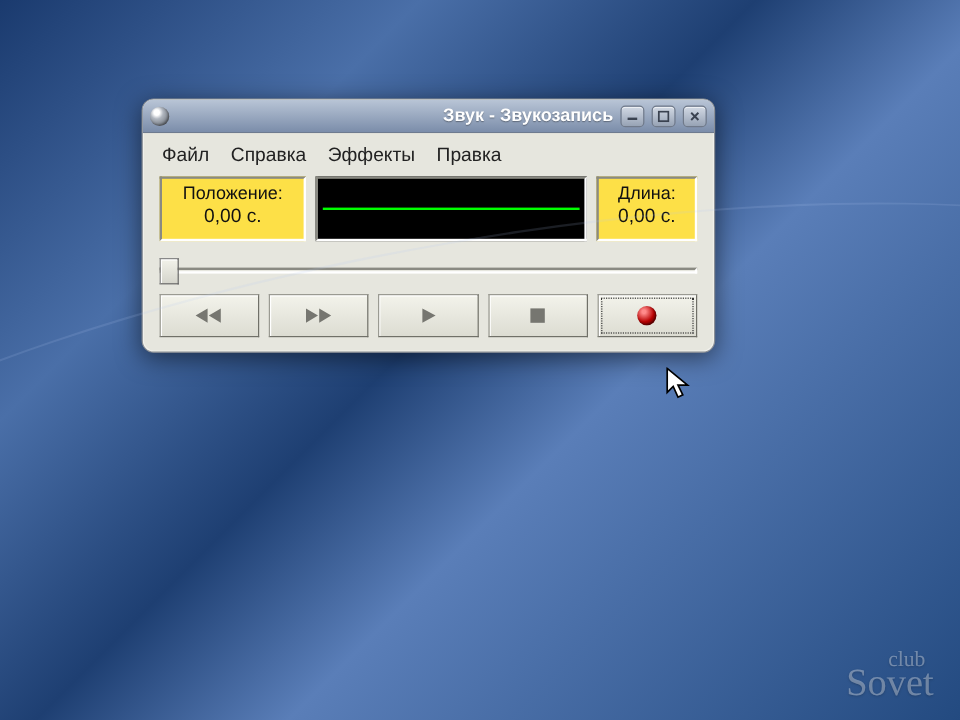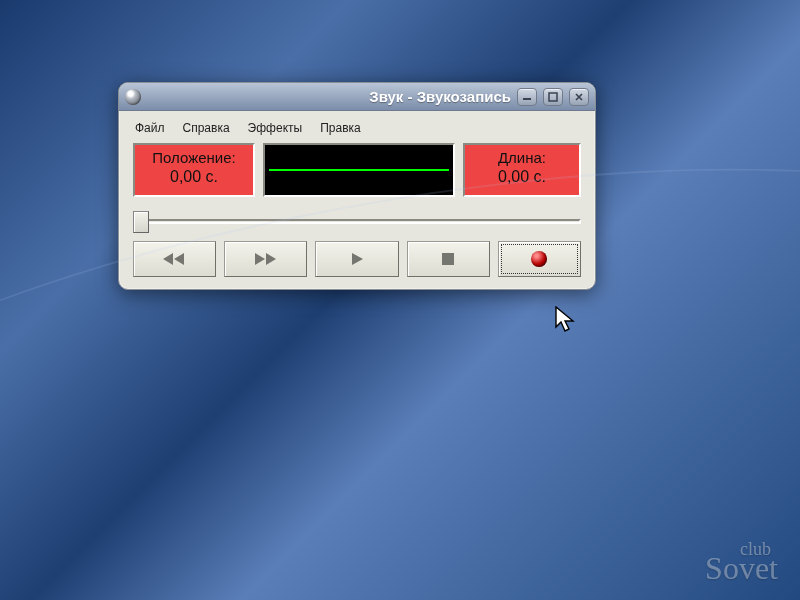--- a/index.html
+++ b/index.html
@@ -78,53 +78,53 @@
   }
   .tbtn svg { display:block; }
   
   .client {
     padding: 8px 10px 12px 10px;
   }
   .menubar {
     display: flex;
     gap: 18px;
     padding: 2px 6px 8px 6px;
-    font-size: 12px;
+    font-size: 16px;
     color: #222;
   }
   .menubar span { cursor: pointer; }
   
   .panel-row {
     display: flex;
     gap: 8px;
     padding: 0 4px;
   }
   .sunken {
     border: 2px solid;
     border-color: #8a8a82 #fff #fff #8a8a82;
-    background: #ef4444;
+    background: #fde047;
     text-align: center;
     padding: 4px 6px;
   }
   .pos-box { width: 122px; }
   .wave-box {
     flex: 1;
     background: #000;
     border: 2px solid;
     border-color: #8a8a82 #fff #fff #8a8a82;
     position: relative;
     height: 54px;
   }
   .wave-box .line {
     position: absolute;
     left: 4px; right: 4px; top: 50%;
     height: 2px; background: #00ff00;
     transform: translateY(-1px);
   }
-  .len-box { width: 118px; }
+  .len-box { width: 84px; }
   .panel-label { font-size: 15px; color: #111; }
   .panel-value { font-size: 16px; color: #111; margin-top: 2px;}
   
   .slider-wrap {
     margin: 14px 4px 10px 4px;
     height: 20px;
     position: relative;
   }
   .slider-track {
     position: absolute; left: 0; right: 0; top: 8px;

